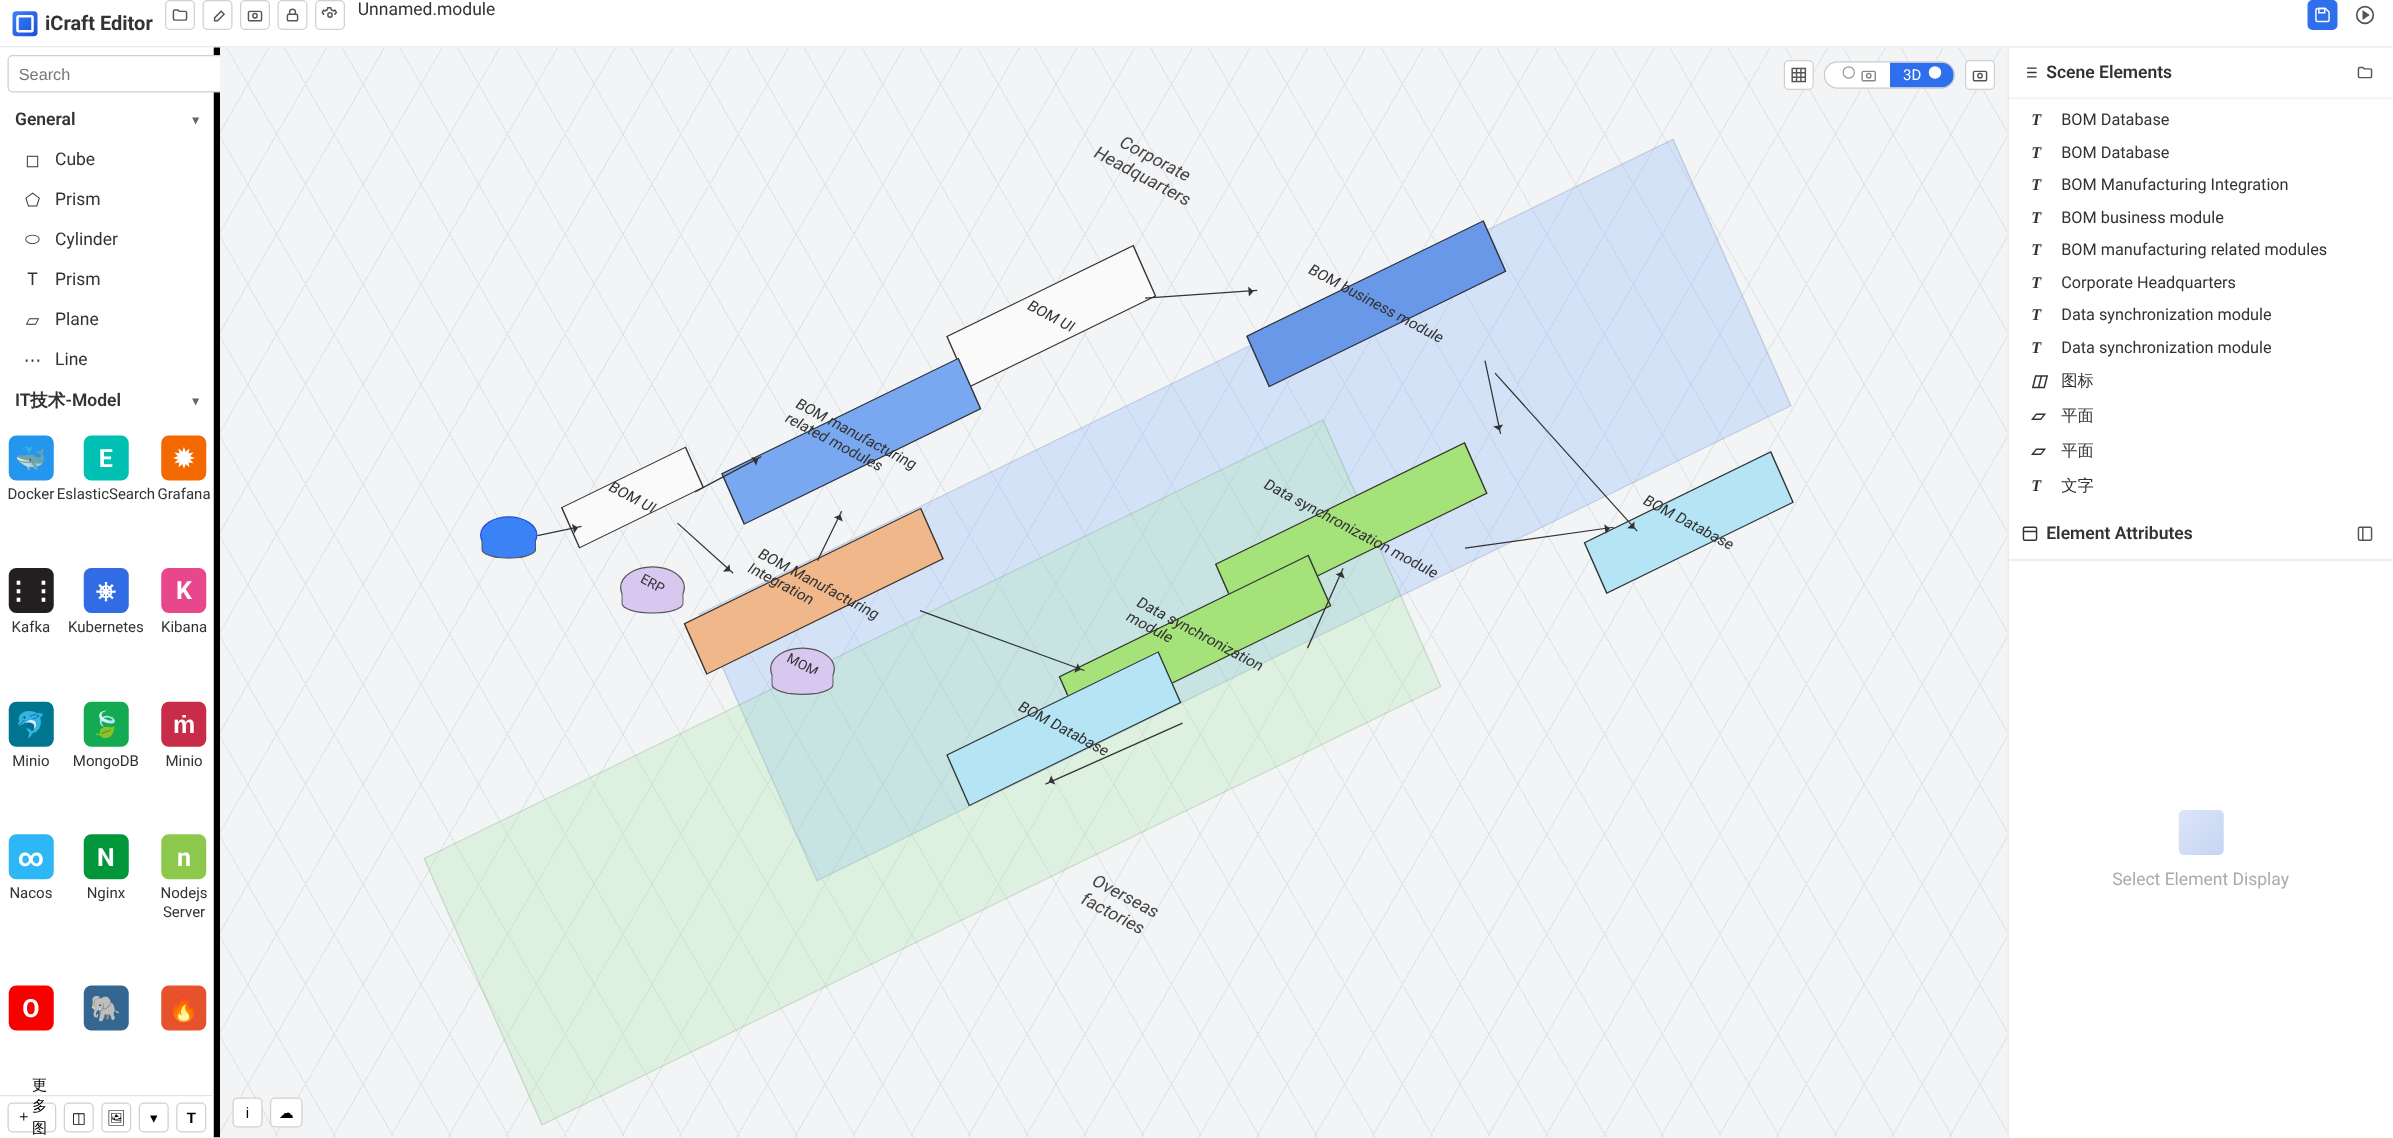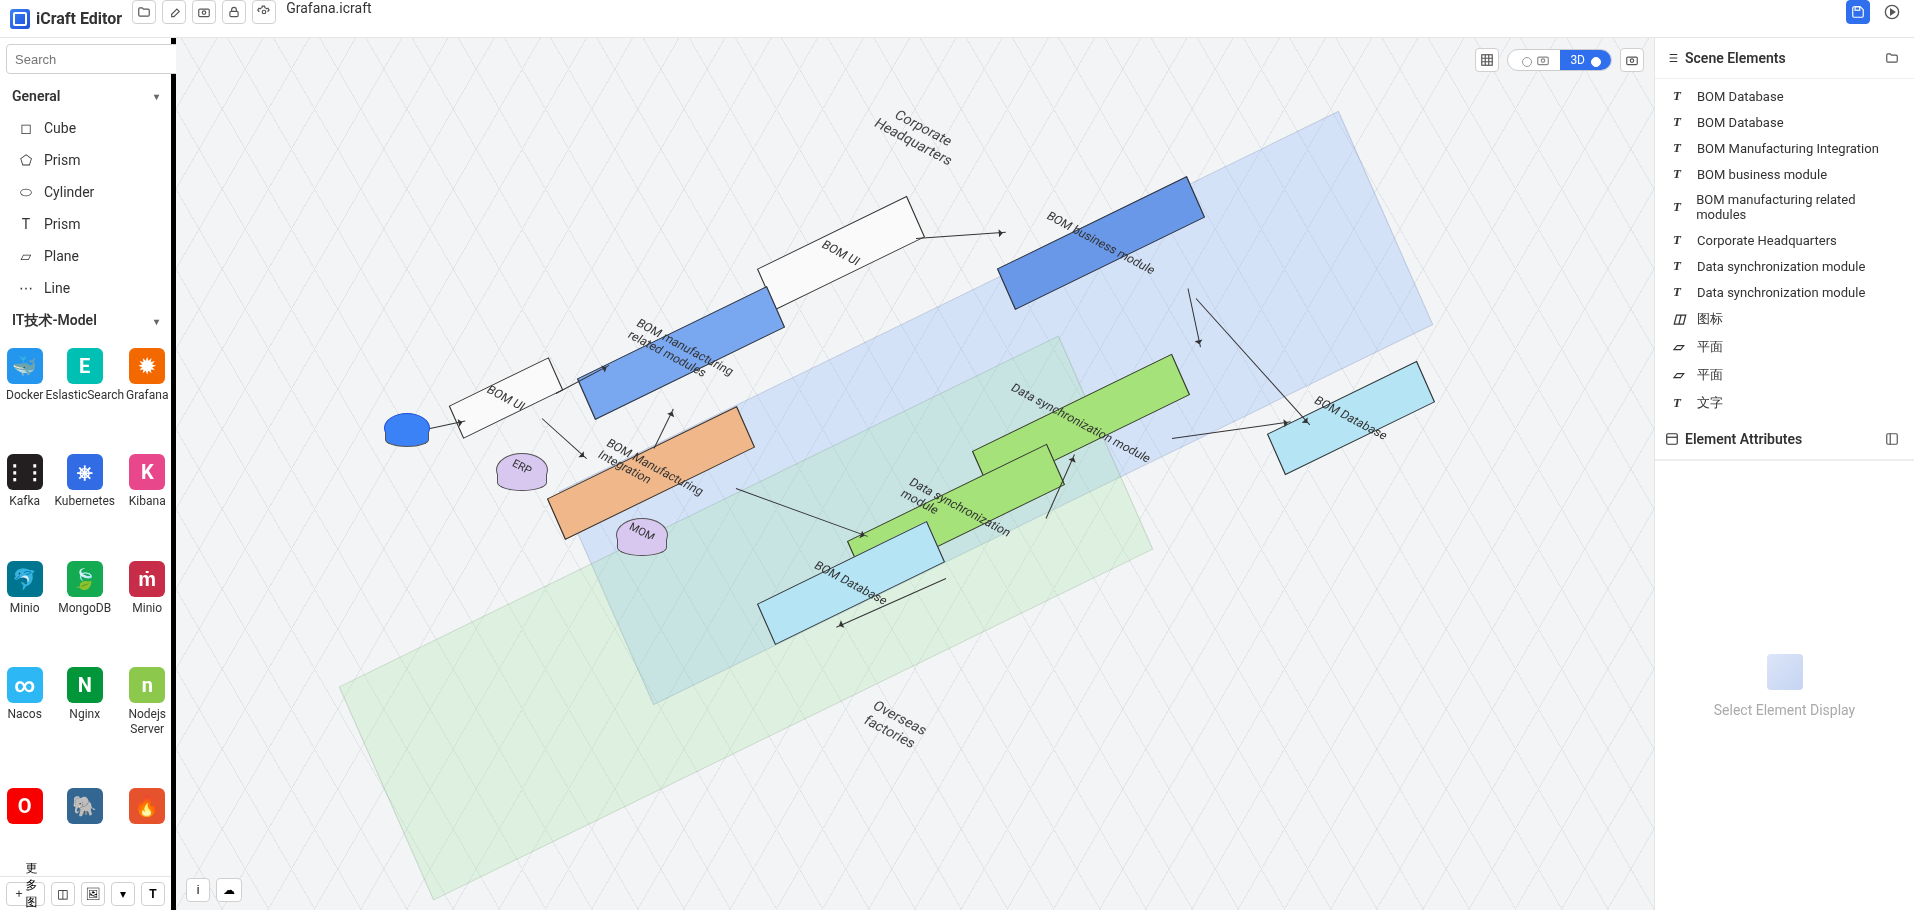--- a/index.html
+++ b/index.html
@@ -75,27 +75,27 @@
 .c-white .top{background:#fafafa;} .c-white .side{background:#d8d8d8;}
 .c-blue .top{background:#7aa8f0;} .c-blue .side{background:#5a88d0;}
 .c-blue2 .top{background:#6a98e8;} .c-blue2 .side{background:#4a78c8;}
 .c-orange .top{background:#f0b88a;} .c-orange .side{background:#d09868;}
 .c-green .top{background:#a5e27a;} .c-green .side{background:#85c25a;}
 .c-cyan .top{background:#b5e5f5;} .c-cyan .side{background:#92c8da;}
 
 
 .canvas-tools { position:absolute; right:10px; top:10px; display:flex; gap:8px; align-items:center; z-index:20;}
 .seg { display:flex; border:1px solid #ccc; border-radius:14px; overflow:hidden; background:#fff;}
-.seg-btn { padding:3px 10px; font-size:12px; cursor:pointer; display:flex; align-items:flex-end;}
+.seg-btn { padding:3px 10px; font-size:12px; cursor:pointer; display:flex; align-items:flex-start;}
 .seg-btn.active { background:#2f6fed; color:#fff; }
 .seg-btn .dot{width:10px;height:10px;border-radius:50%;background:#fff;border:1px solid #999;margin-left:4px;}
 .canvas-bottom-left { position:absolute; left:10px; bottom:8px; display:flex; gap:6px; z-index:20;}
 
 
-.right { width: 260px; border-left:1px solid #e5e5e5; display:flex; flex-direction:column; background:#fff; }
+.right { width: 308px; border-left:1px solid #e5e5e5; display:flex; flex-direction:column; background:#fff; }
 .panel-header { display:flex; align-items:center; justify-content:space-between; padding:8px 10px; border-bottom:1px solid #eee; font-weight:600; font-size:14px; }
 .element-list { flex:0 0 auto; display:flex; flex-direction:column; padding:4px 0; max-height:340px; overflow:auto;}
 .element-row { display:flex; align-items:center; gap:10px; padding:5px 18px; cursor:pointer; font-size:13px;}
 .type-ico { width:14px; font-weight:bold; font-style:italic; font-family: Georgia, serif; }
 .attr-area { flex:1; display:flex; align-items:center; justify-content:center; color:#aaa; font-size:14px; border-top:1px solid #eee; flex-direction:column; gap:12px;}
 .attr-placeholder-ico { width:36px; height:36px; background:linear-gradient(135deg,#c5d4f5,#a0b8e8); border-radius:4px; opacity:0.6;}
 
 
 .arrow { position:absolute; height:1px; background:#333; transform-origin:left center; z-index:5;}
 .arrow::after{content:"";position:absolute;right:-1px;top:-3px;border:4px solid transparent;border-left-color:#333;}
@@ -135,21 +135,21 @@
             <path d="M8 11V8a4 4 0 018 0v3"></path>
           </svg>
         </button>
       <button class="icon-btn">
           <svg width="14" height="14" viewBox="0 0 24 24" fill="none" stroke="currentColor" stroke-width="2">
             <circle cx="12" cy="12" r="3"></circle>
             <path d="M19 12a7 7 0 00-.2-1.7l2-1.5-2-3.4-2.3 1a7 7 0 00-2.9-1.7L13 2h-4l-.6 2.7a7 7 0 00-2.9 1.7l-2.3-1-2 3.4 2 1.5A7 7 0 003 12"></path>
           </svg>
         </button>
     </div>
-    <span class="filename">Grafana.icraft</span>
+    <span class="filename">Unnamed.module</span>
     <div class="spacer"></div>
     <button class="icon-btn" style="background:#2f6fed;border-color:#2f6fed;color:#fff">
         <svg width="14" height="14" viewBox="0 0 24 24" fill="none" stroke="currentColor" stroke-width="2">
           <path d="M19 21H5a2 2 0 01-2-2V5a2 2 0 012-2h11l5 5v11a2 2 0 01-2 2z"></path>
           <rect x="7" y="3" width="8" height="6"></rect>
         </svg>
       </button>
     <button class="icon-btn noborder">
         <svg width="16" height="16" viewBox="0 0 24 24" fill="none" stroke="currentColor" stroke-width="2">
           <circle cx="12" cy="12" r="10"></circle>

